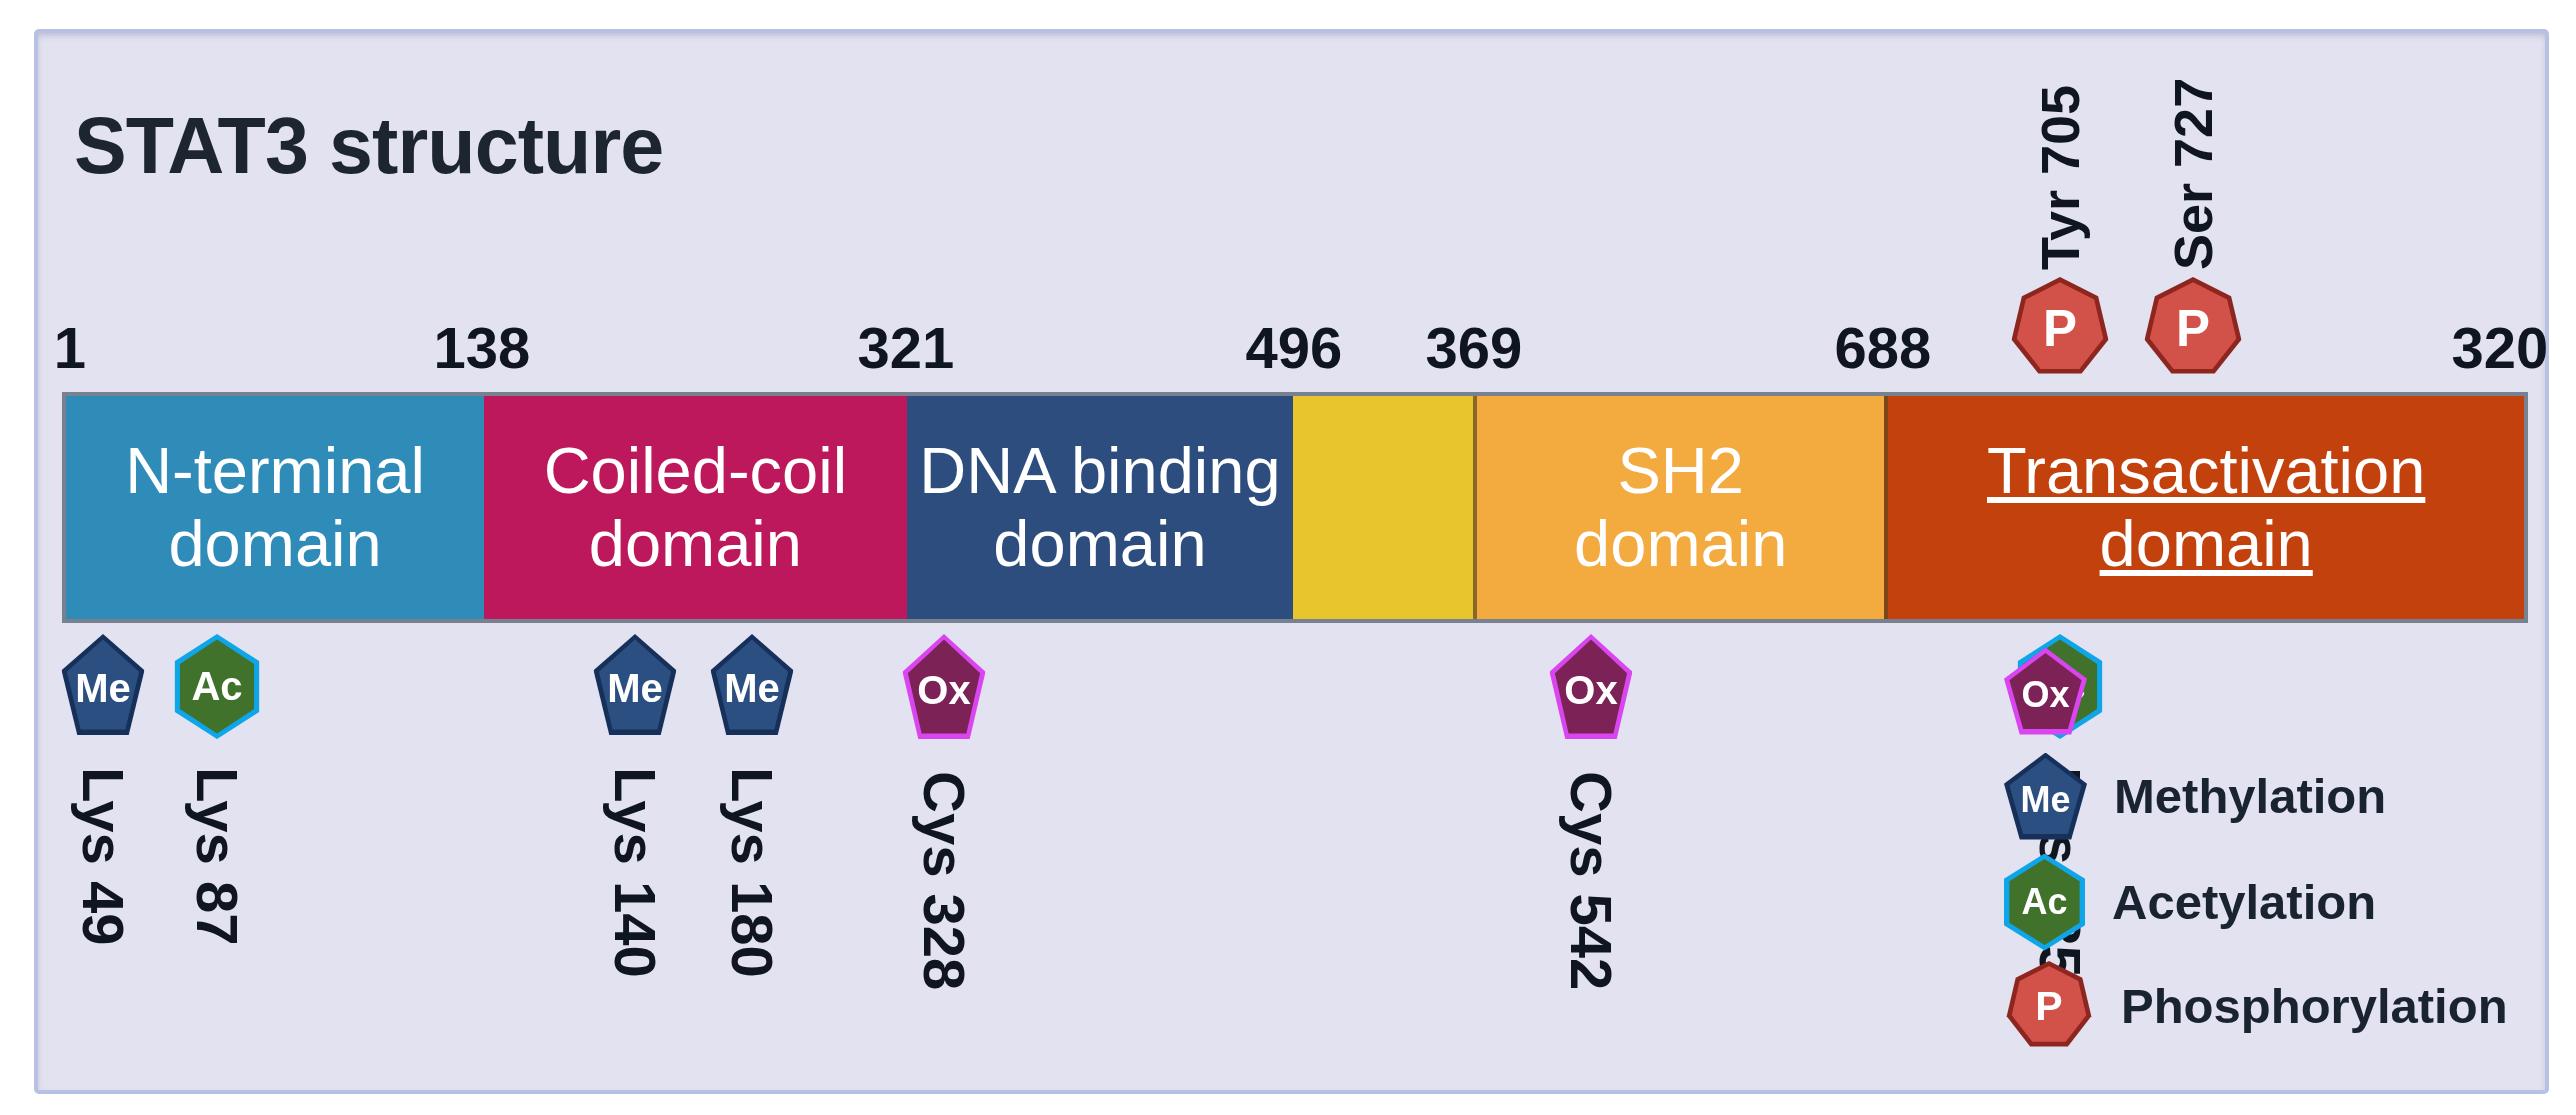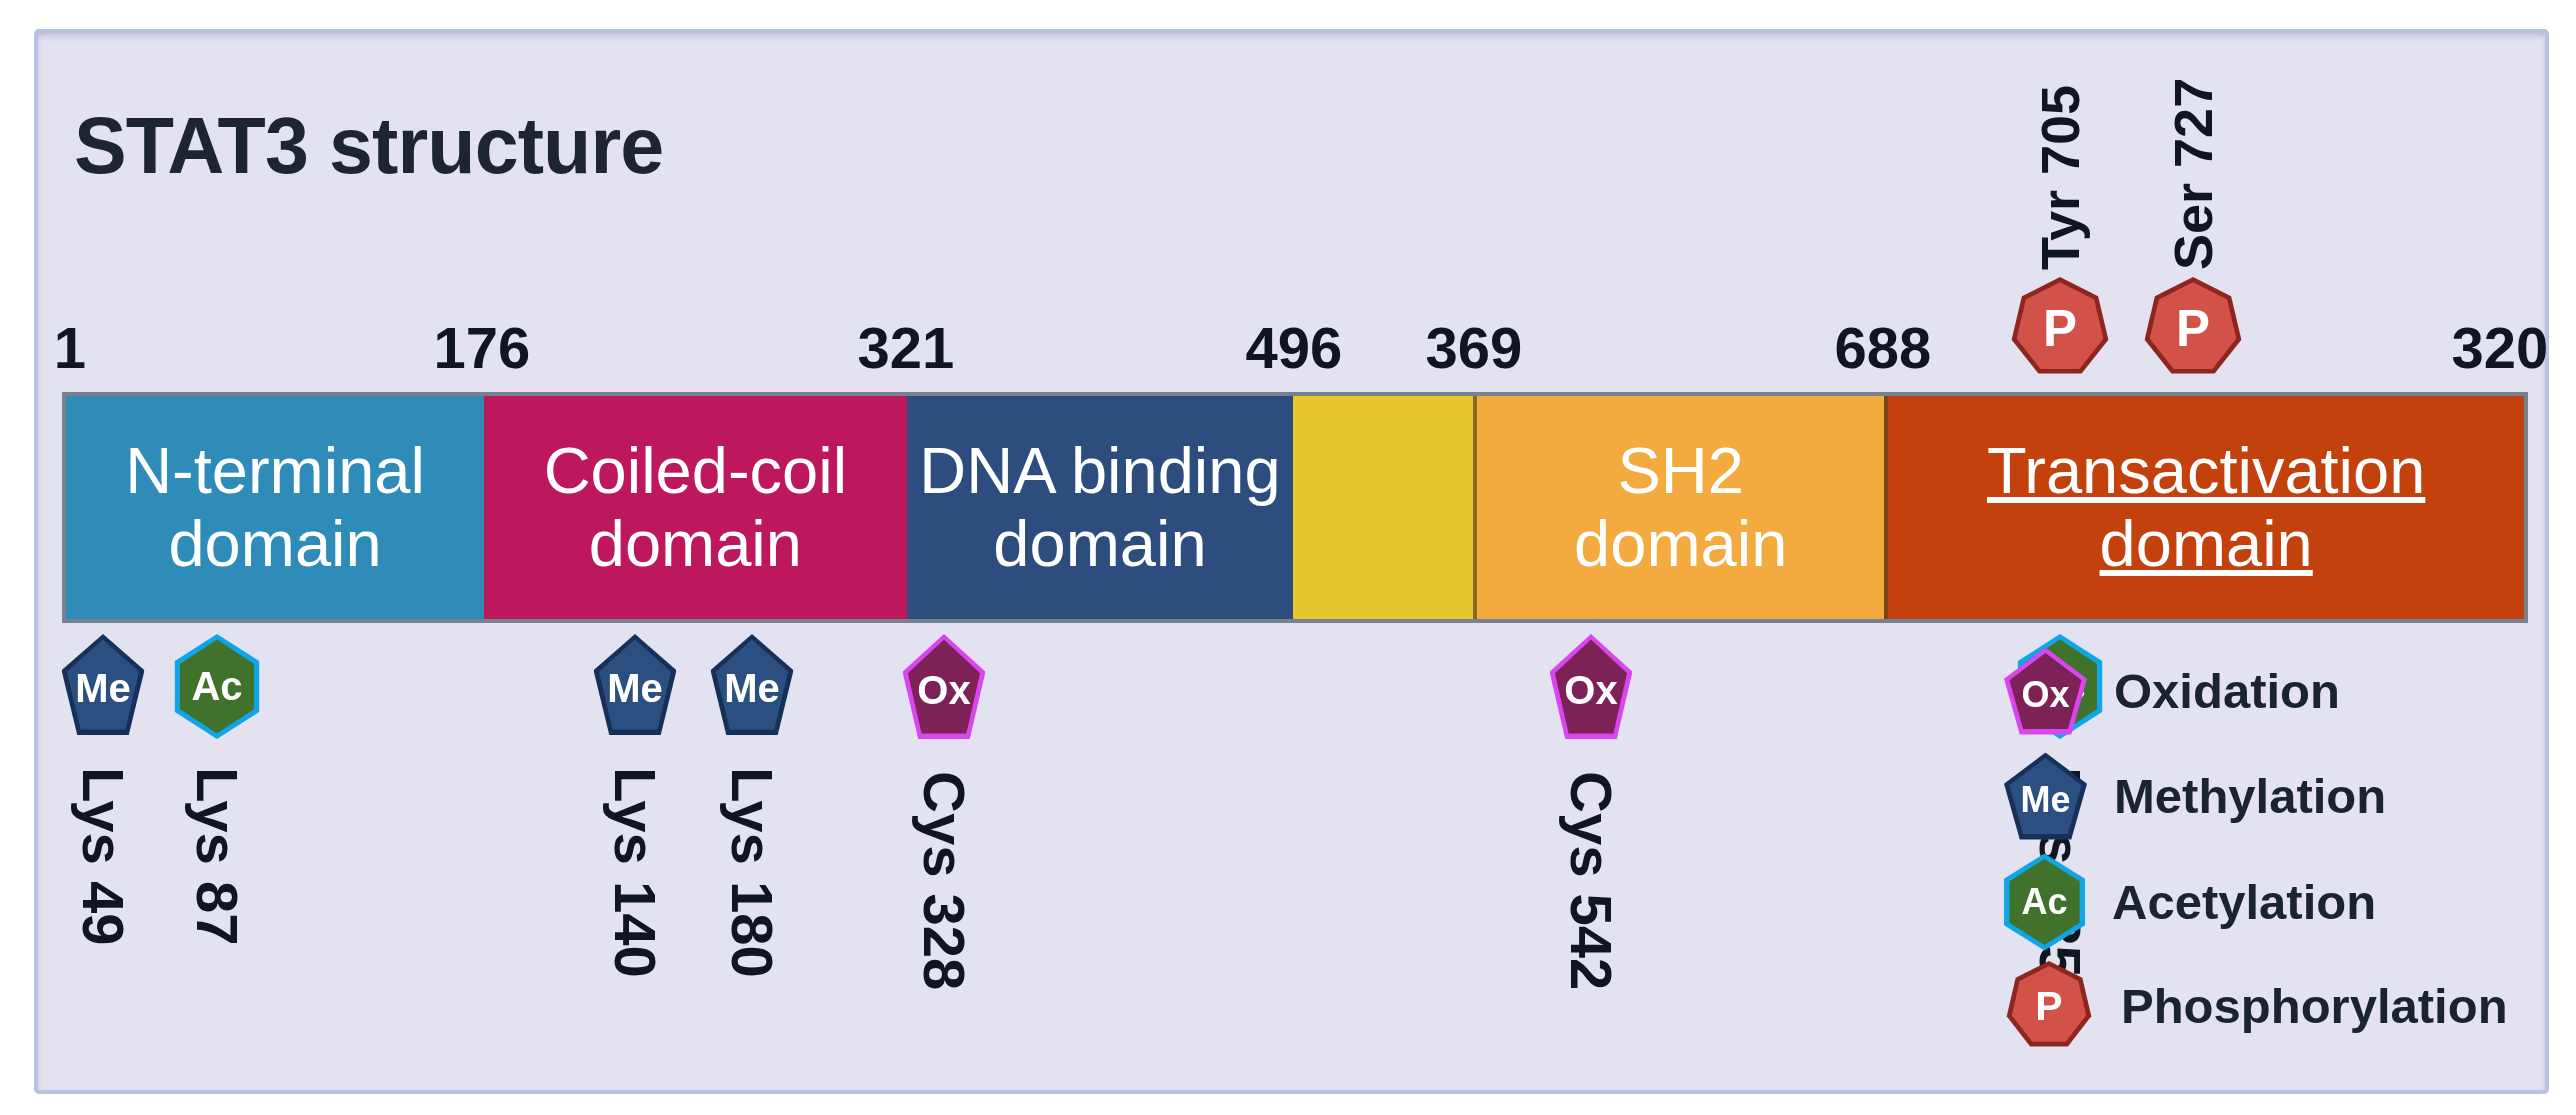--- a/index.html
+++ b/index.html
@@ -57,21 +57,21 @@
   .leg-ic{flex:none;}
 </style>
 </head>
 <body>
 
 <div class="panel">
 
   <div class="title">STAT3 structure</div>
 
   <div class="tick" style="left:32px">1</div>
-  <div class="tick" style="left:444px">176</div>
+  <div class="tick" style="left:444px">138</div>
   <div class="tick" style="left:868px">321</div>
   <div class="tick" style="left:1256px">496</div>
   <div class="tick" style="left:1436px">369</div>
   <div class="tick" style="left:1845px">688</div>
   <div class="tick" style="left:2462px">320</div>
 
   <div class="psite" style="left:2022px">
     <span class="vlab-up" style="left:-27px;top:-5.4px">Tyr 705</span>
     <div class="shape hept o-p">
       <div class="fill hept" style="background-color: rgb(210, 82, 74);">
@@ -177,21 +177,20 @@
     </div>
     <span class="vlab-down" style="left:29px;top:133px">Lys 685</span>
   </div>
 
   <div class="leg-row" style="top:610px">
     <div class="leg-ic shape pent o-ox" style="width:83px;height:87px">
       <div class="fill pent" style="background-color: rgb(125, 34, 87);">
         <span style="font-size:36px">Ox</span>
       </div>
     </div>
-    <span class="leg-label">Oxidation</span>
   </div>
 
   <div class="leg-row" style="top:715px">
     <div class="leg-ic shape pent o-me" style="width:83px;height:87px">
       <div class="fill pent" style="background-color: rgb(43, 79, 128);">
         <span style="font-size:36px">Me</span>
       </div>
     </div>
     <span class="leg-label">Methylation</span>
   </div>

